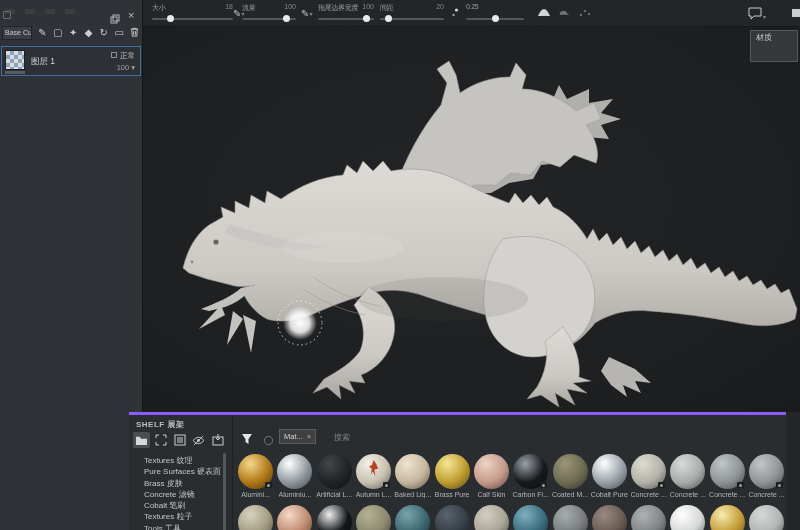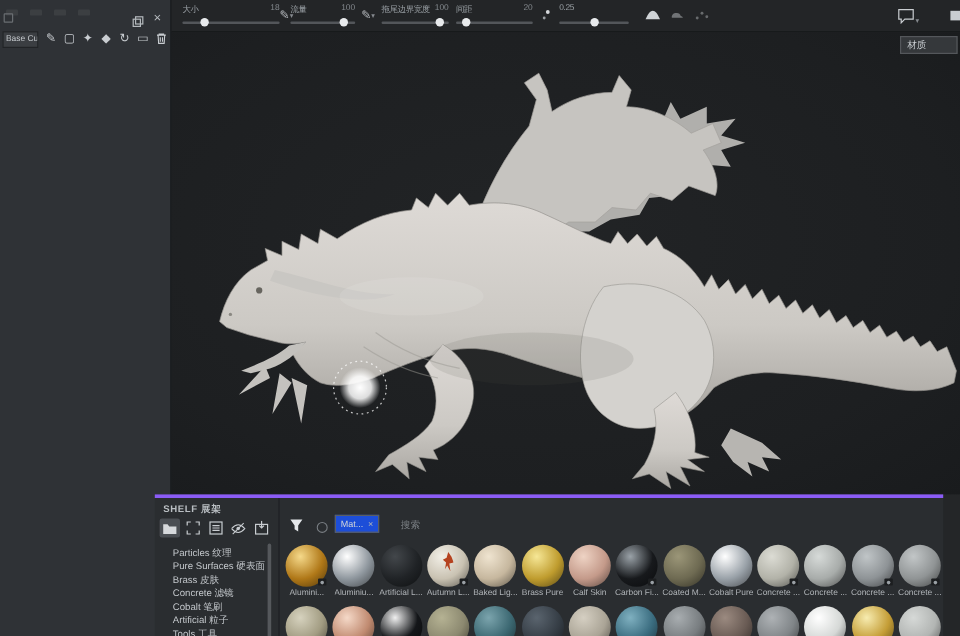--- a/index.html
+++ b/index.html
@@ -36,36 +36,36 @@
   .tb-label{position:absolute;top:3px;left:2px;font-size:7px;color:#9aa0a5;white-space:nowrap;letter-spacing:-0.3px;}
   .tb-value{position:absolute;top:3px;right:2px;font-size:7px;color:#84898e;}
   .tb-track{position:absolute;top:18px;left:2px;right:2px;height:2px;background:#53565a;border-radius:1px;}
   .tb-handle{position:absolute;top:15px;width:7px;height:7px;border-radius:50%;background:#e8eaec;}
   .tb-ic{position:absolute;top:7px;color:#b9bdc1;font-size:10px;line-height:14px;}
   .tb-ic .chev{font-size:6px;color:#85898e;vertical-align:bottom;}
 
   
   #viewport{position:absolute;left:143px;top:27px;width:657px;height:385px;
     background:radial-gradient(ellipse at 45% 45%, #222426 0%, #1d1f21 70%, #191b1d 100%);overflow:hidden;}
-  #mat-chip{position:absolute;left:607px;top:3px;width:48px;height:15px;background:#35383b;border:1px solid #54575b;
+  #mat-chip{position:absolute;left:607px;top:3px;width:48px;height:32px;background:#35383b;border:1px solid #54575b;
     font-size:8px;color:#c8ccd0;line-height:13px;padding-left:5px;}
 
   
   #shelf{position:absolute;left:129px;top:412px;width:657px;height:118px;background:#2a2d30;border-top:3px solid #8b5cf6;}
   #shelf-title{position:absolute;left:7px;top:4px;font-size:8px;letter-spacing:.5px;color:#b9bec2;font-weight:bold;}
   #shelf-icons{position:absolute;left:4px;top:17px;height:16px;display:flex;}
   #shelf-icons .sic{width:17px;height:16px;display:flex;align-items:center;justify-content:center;margin-right:2px;border-radius:2px;}
   #shelf-icons .sic.active{background:#4a4e53;}
   #shelf-cats{position:absolute;left:15px;top:40px;margin:0;padding:0;list-style:none;}
   #shelf-cats li{font-size:8px;color:#c3c7cb;line-height:11.3px;white-space:nowrap;cursor:default;}
   #cat-scroll{position:absolute;left:94px;top:38px;width:3px;height:78px;background:#55585c;border-radius:2px;}
   #shelf-div{position:absolute;left:103px;top:0;width:1px;height:118px;background:#1f2123;}
   #filter-funnel{position:absolute;left:112px;top:16px;}
   #filter-circle{position:absolute;left:134px;top:17px;}
-  #filter-chip{position:absolute;left:150px;top:14px;height:15px;background:#1d4ed8;border:1px solid #5a5e62;
+  #filter-chip{position:absolute;left:150px;top:14px;height:15px;background:#404040;border:1px solid #5a5e62;
     font-size:7.5px;color:#d0d4d8;line-height:13px;padding:0 4px;white-space:nowrap;}
   #filter-chip .x{margin-left:4px;color:#aeb2b6;}
   #search-ph{position:absolute;left:205px;top:17px;font-size:8px;color:#7d8287;}
   .mat-row{position:absolute;left:107px;display:flex;}
   .mat-cell{width:39.3px;display:flex;flex-direction:column;align-items:center;position:relative;}
   .sphere{width:35px;height:35px;border-radius:50%;position:relative;}
   .badge{position:absolute;width:7px;height:6px;right:3px;bottom:10px;background:#1c1e20;border-radius:1px;}
   .badge:after{content:"";position:absolute;left:2px;top:1.5px;width:3px;height:3px;border-radius:50%;background:#9aa0a5;}
   .leaf{position:absolute;left:13px;top:6px;width:9px;height:16px;background:#b5421f;
     clip-path:polygon(50% 0,80% 25%,100% 55%,60% 60%,70% 100%,40% 70%,20% 90%,30% 55%,0 40%,35% 30%);}
@@ -98,20 +98,27 @@
           <span class="ic">✎</span>
           <span class="ic">▢</span>
           <span class="ic">✦</span>
           <span class="ic">◆</span>
           <span class="ic">↻</span>
           <span class="ic">▭</span>
           <span class="ic"><svg viewBox="0 0 12 12" width="11" height="12">
               <path d="M2 3h8M4 3V2h4v1M3 3l.5 7.5h5L9 3M5 5v4M7 5v4" stroke="#c9cdd1" fill="none"></path>
             </svg></span>
         </div>
+    </div>
+    <div id="layer-row">
+      <div id="layer-thumb"></div>
+      <div id="layer-minibar"></div>
+      <div id="layer-name">图层 1</div>
+      <div id="layer-blend">正常</div>
+      <div id="layer-opacity"><span>100</span> ▾</div>
     </div>
   </aside>
 
   <header id="topbar">
       <div class="tb-group" style="left: 7px; width: 85px;">
         <span class="tb-label">大小</span>
         <span class="tb-value">18</span>
         <span class="tb-track"></span>
         <span class="tb-handle" style="left: 16.8px;"></span>
       </div>
@@ -255,26 +262,26 @@
           </svg>
         </span>
         <span class="sic">
           <svg viewBox="0 0 12 12" width="12" height="12">
             <rect x="1" y="3" width="10" height="8" fill="none" stroke="#c9cdd1"></rect>
             <path d="M6 0v6M4 4l2 2 2-2" stroke="#c9cdd1" fill="none"></path>
           </svg>
         </span>
       </div>
     <ul id="shelf-cats">
-        <li>Particles 纹理</li>
+        <li>Textures 纹理</li>
         <li>Pure Surfaces 硬表面</li>
         <li>Brass 皮肤</li>
         <li>Concrete 滤镜</li>
         <li>Cobalt 笔刷</li>
-        <li>Artificial 粒子</li>
+        <li>Textures 粒子</li>
         <li>Tools 工具</li>
       </ul>
     <div id="cat-scroll"></div>
     <div id="shelf-div"></div>
     <span id="filter-funnel">
       <svg viewBox="0 0 12 12" width="12" height="12">
           <path d="M1 1h10L7.5 6v5L4.5 9V6z" fill="#e4e7ea"></path>
         </svg>
     </span>
     <span id="filter-circle">

